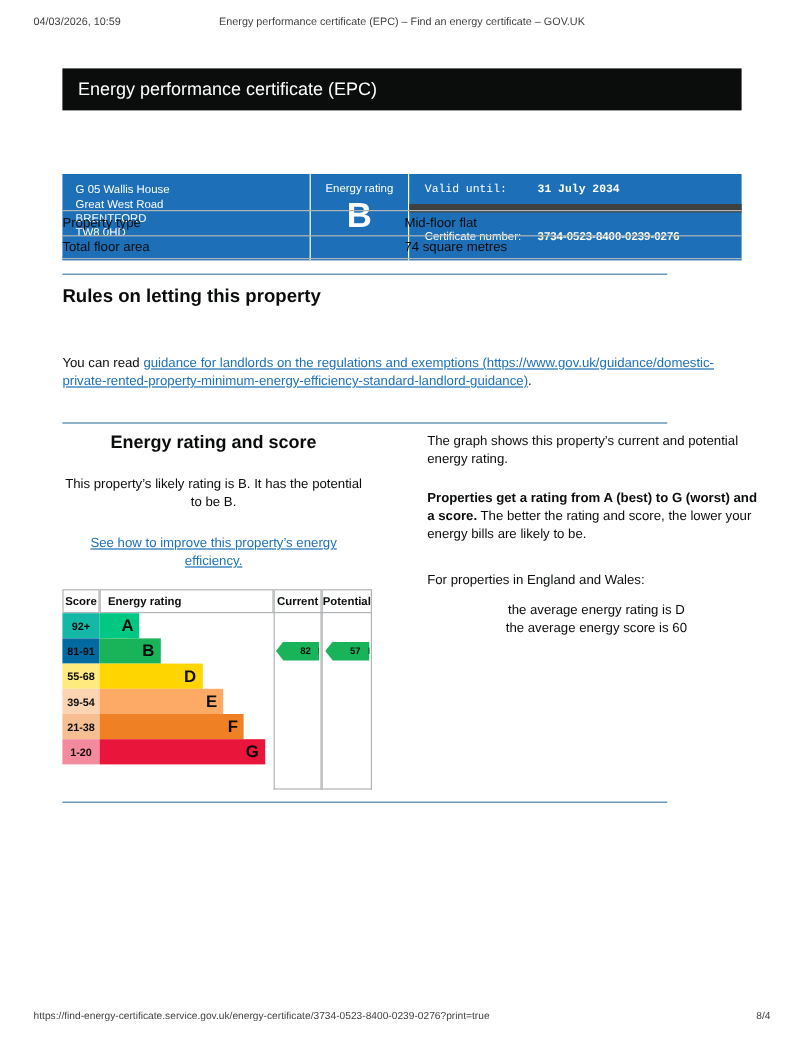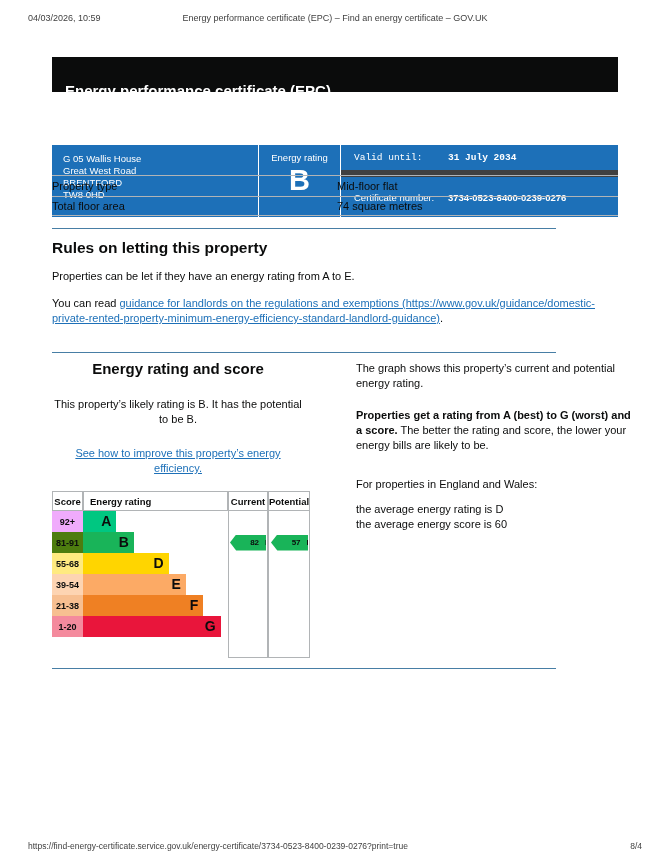--- a/index.html
+++ b/index.html
@@ -9,21 +9,21 @@
 
   
   .print-meta { position:absolute; font-size:9px; color:#3f3f3f; }
   .ph-date { left:28px; top:13px; }
   .ph-title { left:0; right:0; top:13px; text-align:center; }
   .pf-url { left:28px; top:841px; font-size:8.5px; }
   .pf-page { right:28px; top:841px; font-size:8.5px; }
 
   
   .banner { position:absolute; left:52px; top:57px; width:566px; height:35px; background:#0b0c0c; }
-  .banner span { display:block; color:#ffffff; font-weight:bold; font-size:15px; line-height:35px; padding-left:13px;margin-top:16px; }
+  .banner span { display:block; color:#ffffff; font-weight:normal; font-size:15px; line-height:35px; padding-left:13px; }
 
   
   .summary { position:absolute; left:52px; top:97px; width:566px; height:72px; background:#1d70b8; color:#ffffff; display:flex;margin-top:48px; }
   .sum-address { width:207px; border-right:1px solid #ffffff; padding:8px 0 0 11px; font-size:9.5px; line-height:12px; }
   .sum-rating { width:82px; border-right:1px solid #ffffff; text-align:center; padding-top:7px; }
   .sum-rating .lbl { font-size:9.5px; }
   .sum-rating .val { font-size:29px; font-weight:bold; line-height:34px; }
   .sum-right { flex:1; display:flex; flex-direction:column; }
   .sum-row { display:flex; align-items:center; font-size:9.5px; }
   .sum-row .lbl { width:107px; padding-left:13px; }
@@ -50,21 +50,21 @@
   .rules-p2 { position:absolute; left:52px; top:296px; width:566px; }
 
   .col-left { position:absolute; left:52px; width:252px;text-align:center; }
   .col-right { position:absolute; left:356px; width:282px; }
   .lh-head { top:360px; font-size:15px; }
   .l-p1 { top:397px; }
   .l-link { top:446px; display:block; }
   .r-p1 { top:361px; }
   .r-p2 { top:408px; }
   .r-p3 { top:477px; }
-  .r-p4 { top:502px; }
+  .r-p4 { top:502px;text-align:center; }
 
   
   .chart { position:absolute; left:52px; top:491px; width:258px; height:168px; font-size:9.5px; }
   .chead { display:flex; height:20px; font-weight:bold; }
   .chead .hc { border:1px solid #b1b4b6; display:flex; align-items:center; }
   .hc-score { width:31px; justify-content:center; }
   .hc-rating { width:145px; padding-left:6px; border-left:none; }
   .hc-current { width:40px; justify-content:center; border-left:none; }
   .hc-potential { width:42px; justify-content:center; border-left:none; }
   .crow { display:flex; height:21px; }
@@ -123,21 +123,20 @@
     </div>
     <div class="trow">
       <span class="tlabel">Total floor area</span>
       <span>74 square metres</span>
     </div>
   </div>
 
   <div class="hr-blue hr1"></div>
 
   <h2 class="rules-h">Rules on letting this property</h2>
-  <p class="body-text rules-p1">Properties can be let if they have an energy rating from A to E.</p>
   <p class="body-text rules-p2"><span>You can read </span><a class="govuk-link">guidance for landlords on the regulations and exemptions (https://www.gov.uk/guidance/domestic-private-rented-property-minimum-energy-efficiency-standard-landlord-guidance)</a><span>.</span></p>
 
   <div class="hr-blue hr2"></div>
 
   <h2 class="col-left lh-head">Energy rating and score</h2>
   <p class="body-text col-left l-p1">This property’s likely rating is B. It has the potential to be B.</p>
   <a class="govuk-link body-text col-left l-link">See how to improve this property’s energy efficiency.</a>
 
   <p class="body-text col-right r-p1">The graph shows this property’s current and potential energy rating.</p>
   <p class="body-text col-right r-p2"><b>Properties get a rating from A (best) to G (worst) and a score.</b><span> The better the rating and score, the lower your energy bills are likely to be.</span></p>
@@ -149,31 +148,31 @@
 
   <div class="chart">
     <div class="chead">
       <div class="hc hc-score">Score</div>
       <div class="hc hc-rating">Energy rating</div>
       <div class="hc hc-current">Current</div>
       <div class="hc hc-potential">Potential</div>
     </div>
 
     <div class="crow">
-      <div class="score-cell" style="background: #f0abfc;">
+      <div class="score-cell" style="background: #14b8a6;">
           <span>92+</span>
         </div>
       <div class="rating-cell">
           <div class="band-bar" style="background: rgb(0, 199, 129); width: 23%;">
             <span class="band-letter">A</span>
           </div>
         </div>
     </div>
     <div class="crow">
-      <div class="score-cell" style="background: #4d7c0f; text-align: right;">
+      <div class="score-cell" style="background: #0369a1; text-align: right;">
           <span>81-91</span>
         </div>
       <div class="rating-cell">
           <div class="band-bar" style="background: rgb(25, 180, 89); width: 35%;">
             <span class="band-letter">B</span>
           </div>
         </div>
     </div>
     <div class="crow">
       <div class="score-cell" style="background: rgb(255, 234, 128);">

